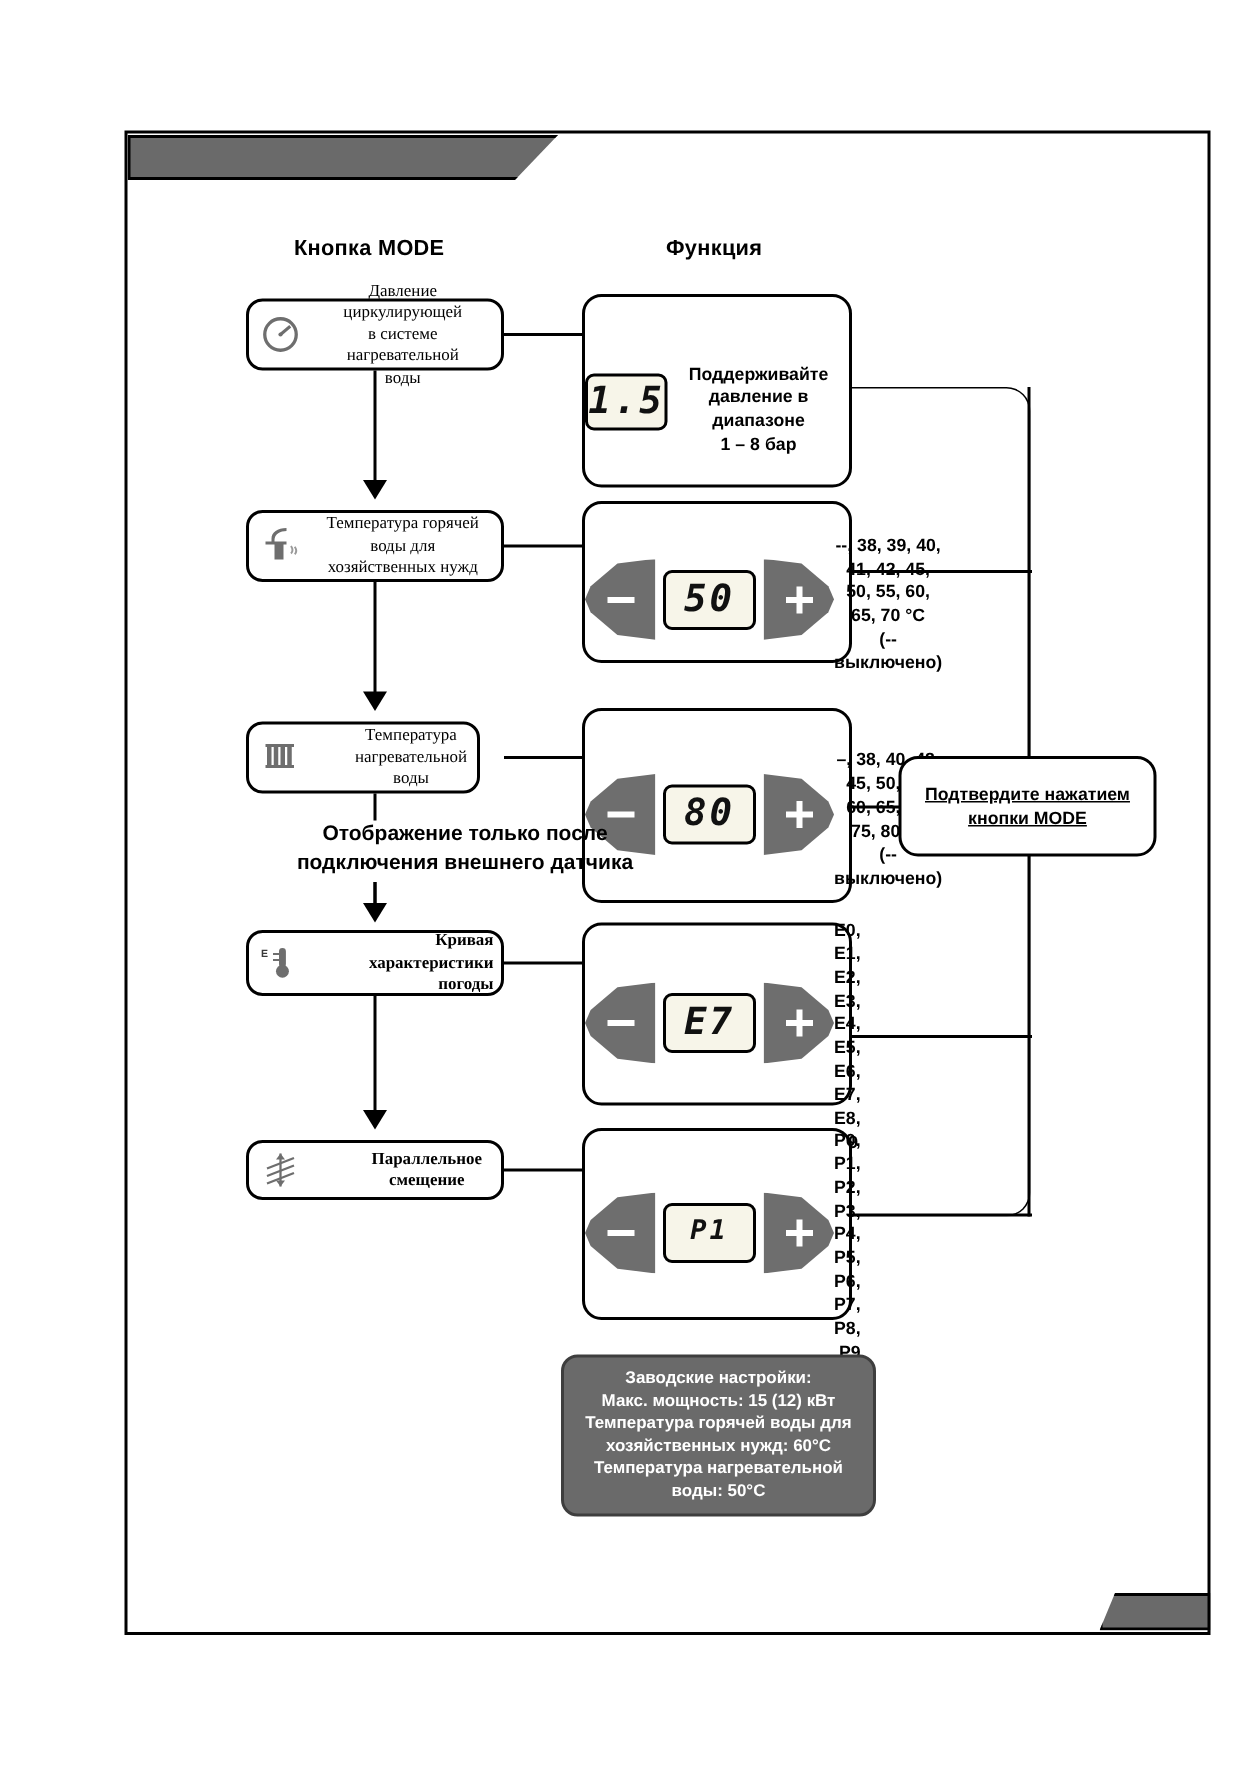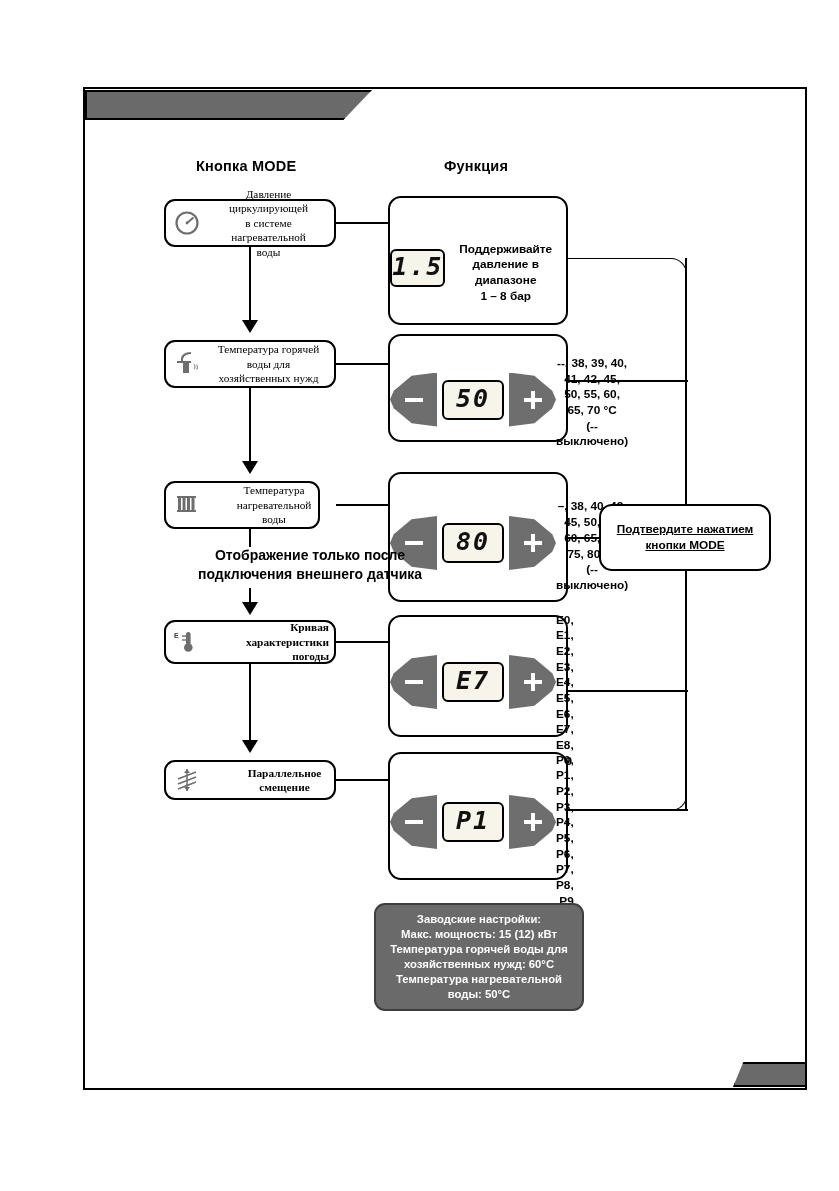--- a/index.html
+++ b/index.html
@@ -265,21 +265,21 @@
 
 <div class="hline" style="left:336px;top:779px;width:52px;"></div>
 
 <div class="func-box" style="left:388px;top:752px;width:180px;height:128px;padding-top:12px;">
   <div class="ctrl-row">
     <div class="pm-btn pm-left">
       <span class="pm-glyph">
           <i class="h"></i>
         </span>
     </div>
-    <div class="lcd" style="width:58px;height:36px;line-height:34px;font-size:25px;margin:0 5px;">P1</div>
+    <div class="lcd" style="width:58px;height:36px;line-height:34px;font-size:18px;margin:0 5px;">P1</div>
     <div class="pm-btn pm-right">
       <span class="pm-glyph">
           <i class="h"></i>
           <i class="v"></i>
         </span>
     </div>
   </div>
   <div class="func-caption" style="margin-top:18px;text-align:right;">P0, P1, P2, P3, P4,
 P5, P6, P7, P8, P9</div>
 </div>

